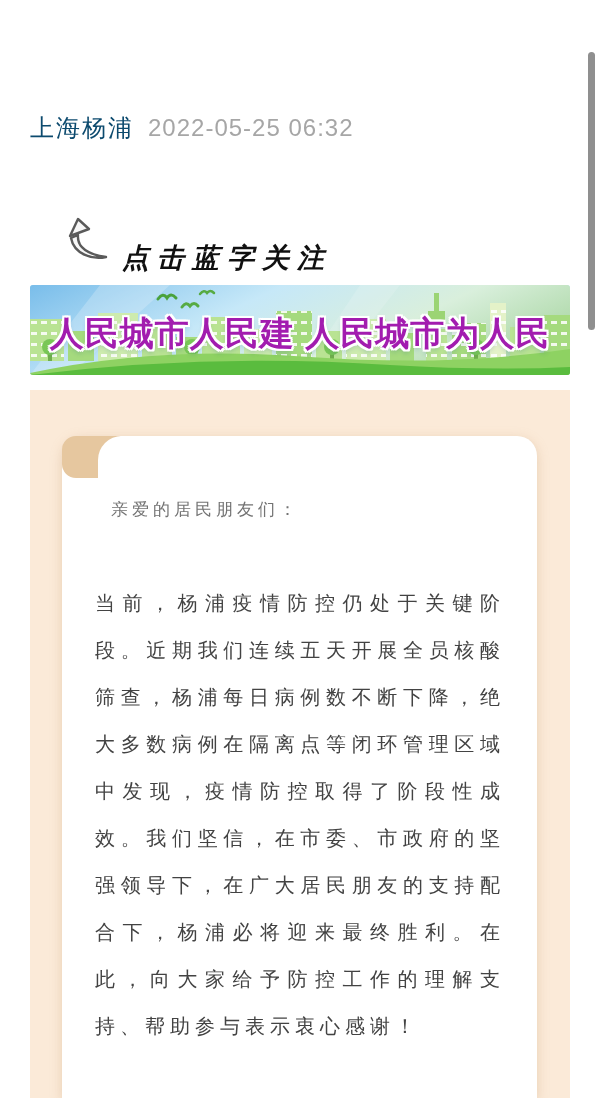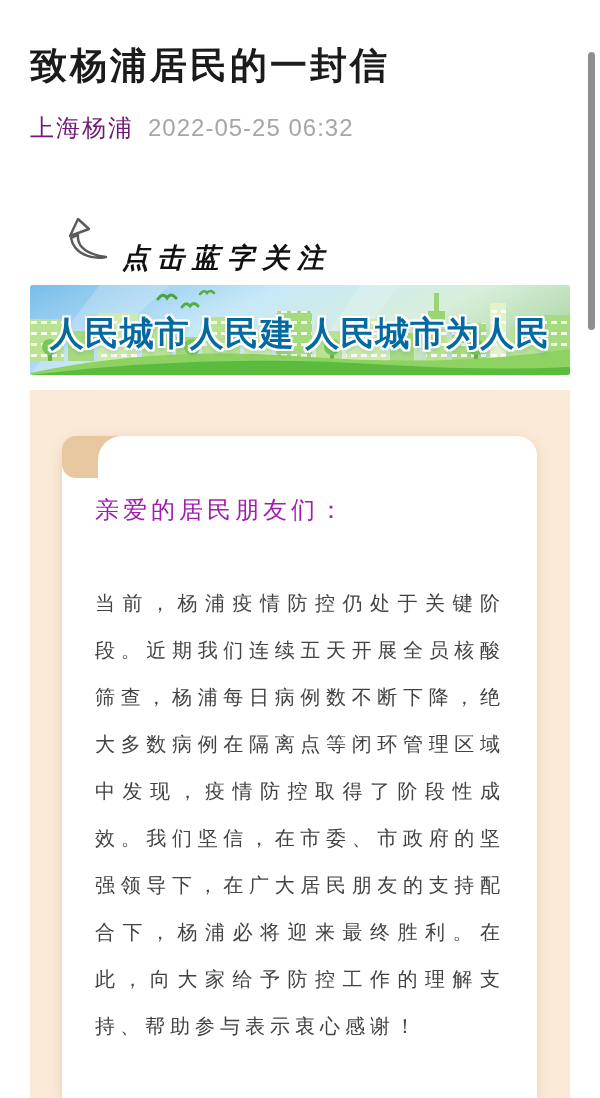--- a/index.html
+++ b/index.html
@@ -6,39 +6,39 @@
   .page{
     position:relative;width:600px;height:1098px;overflow:hidden;
     background:#ffffff;font-family:"Liberation Sans","DejaVu Sans",sans-serif;
   }
   
   .title{
     position:absolute;left:30px;top:42px;width:520px;
     font-size:37px;font-weight:700;color:#1b1b1b;letter-spacing:3px;line-height:48px;
   }
   .meta{position:absolute;left:30px;top:112px;font-size:24px;line-height:32px;white-space:nowrap;}
-  .source{color:#701a75;letter-spacing:2px;cursor:pointer;}
+  .source{color:#0c4a6e;letter-spacing:2px;cursor:pointer;}
   .timestamp{color:#a6a6a6;margin-left:14px;letter-spacing:1px;}
   
   .follow-row{position:absolute;left:64px;top:214px;height:56px;}
   .follow-arrow{position:absolute;left:0;top:2px;width:50px;height:50px;}
   .follow-label{
     position:absolute;left:58px;top:26px;
     font-size:27px;font-weight:700;font-style:italic;color:#101010;
     letter-spacing:8px;white-space:nowrap;
   }
   
   .banner{
     position:absolute;left:30px;top:285px;width:540px;height:90px;
     overflow:hidden;border-radius:3px;background:#bfe3f5;
   }
   .banner svg{position:absolute;left:0;top:0;}
   .banner-text{
     position:absolute;left:0;right:0;top:26px;text-align:center;
-    font-size:34px;font-weight:800;color:#0369a1;letter-spacing:1px;white-space:nowrap;
+    font-size:34px;font-weight:800;color:#a21caf;letter-spacing:1px;white-space:nowrap;
     text-shadow:-2px -2px 0 #fff,2px -2px 0 #fff,-2px 2px 0 #fff,2px 2px 0 #fff,
                 0 -2px 0 #fff,0 2px 0 #fff,-2px 0 0 #fff,2px 0 0 #fff,0 4px 5px rgba(20,80,140,.25);
   }
   
   .letter-wrap{
     position:absolute;left:30px;top:390px;width:540px;height:708px;
     background:#fbead8;
   }
   .letter-card{
     position:absolute;left:32px;top:46px;width:475px;height:662px;
@@ -51,39 +51,38 @@
   }
   .corner-mask{
     position:absolute;left:68px;top:46px;width:48px;height:42px;
     background:#ffffff;border-top-left-radius:24px;
   }
   .letter-body{
     position:absolute;left:32px;top:46px;width:475px;height:662px;
     box-sizing:border-box;padding:56px 32px 0 33px;overflow:hidden;
   }
   .greeting{
-    font-size:24px;line-height:36px;color:#a21caf;letter-spacing:4px;
-    margin:0 0 52px 0;
+    font-size:17px;line-height:36px;color:#737373;letter-spacing:4px;
+    margin:0 0 52px 16px;
   }
   .letter-paragraph{
     font-size:20px;line-height:47px;color:#434343;letter-spacing:5px;
     text-align:justify;margin:0;
   }
   
   .scrollbar-thumb{
     position:absolute;right:5px;top:52px;width:7px;height:278px;
     background:#8f8f8f;border-radius:4px;
   }
 </style>
 </head>
 <body>
 
 <div class="page">
 
-  <div class="title">致杨浦居民的一封信</div>
 
   <div class="meta">
     <span class="source">上海杨浦</span><span class="timestamp">2022-05-25 06:32</span>
   </div>
 
   <div class="follow-row">
     <svg class="follow-arrow" viewBox="0 0 50 50" xmlns="http://www.w3.org/2000/svg">
       <path d="M14,19 C13,30 22,38 42,41 C28,44 10,38 7,22 Z" fill="#f7f7f7" stroke="#5a5a5a" stroke-width="2.4" stroke-linejoin="round"></path>
       <path d="M6,20 L14,3 L25,13 Z" fill="#f7f7f7" stroke="#5a5a5a" stroke-width="2.4" stroke-linejoin="round"></path>
     </svg>

